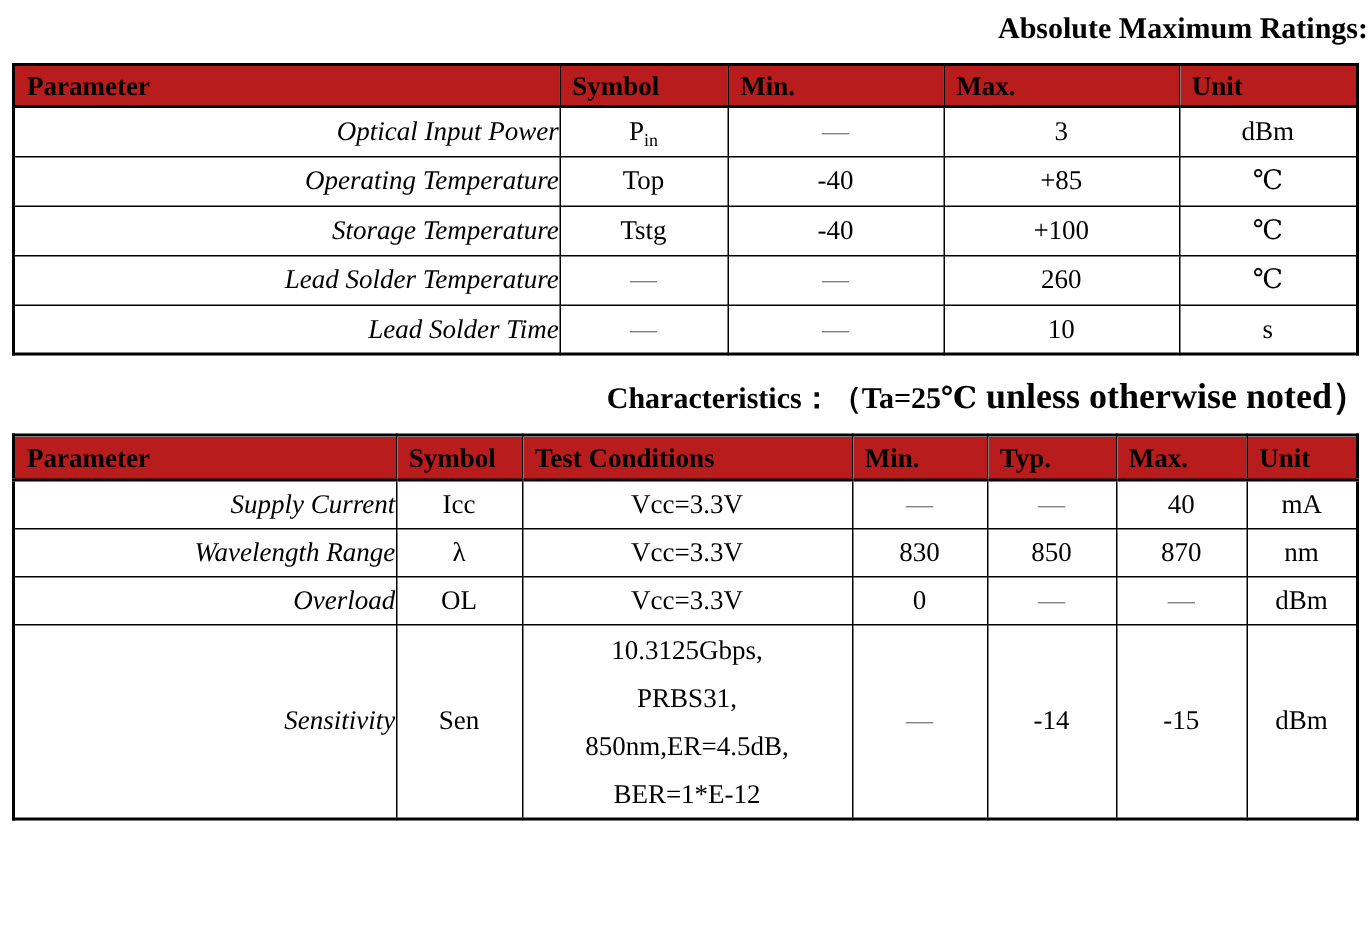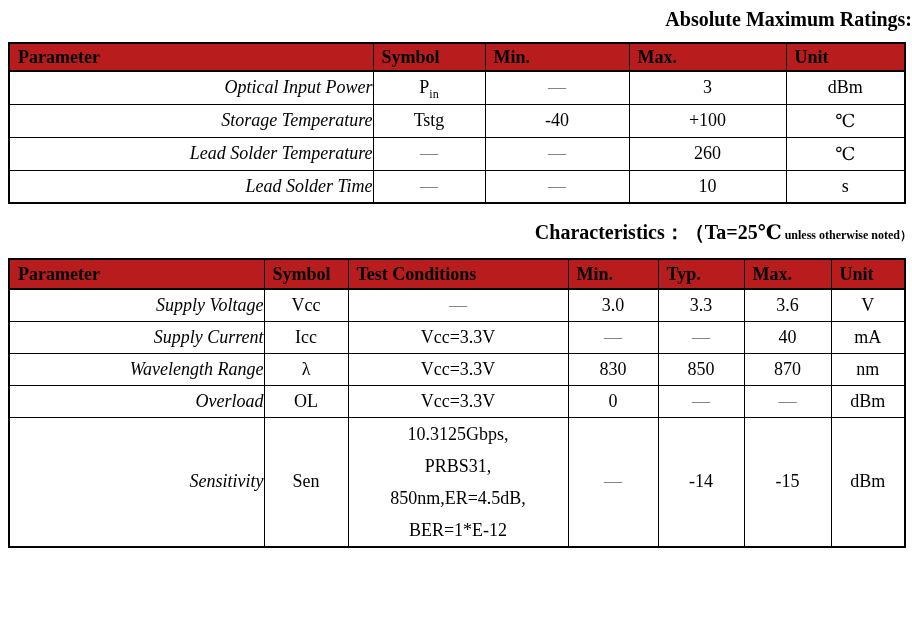--- a/index.html
+++ b/index.html
@@ -12,21 +12,21 @@
     overflow: hidden;
   }
   .section-title {
     font-weight: bold;
     font-size: 20px;
     margin: 0;
     padding: 7px 0 0 22px;
     line-height: 24px;
     text-align: right;
   }
-  .section-title .title-suffix { font-size: 12px; }
+  .section-title .title-suffix { font-size: 24px; }
   .doc-table {
     border-collapse: collapse;
     table-layout: fixed;
     width: 896px;
     margin-left: 8px;
     border: 2px solid #000;
   }
   .doc-table th, .doc-table td {
     border: 1px solid #000;
     font-size: 18px;
@@ -76,20 +76,27 @@
   </thead>
   <tbody>
     <tr>
       <td class="param">Optical Input Power</td>
       <td><span>P</span><sub>in</sub></td>
       <td class="dash">—</td>
       <td>3</td>
       <td>dBm</td>
     </tr>
     <tr>
+      <td class="param">Operating Temperature</td>
+      <td><span>Top</span><sub></sub></td>
+      <td>-40</td>
+      <td>+85</td>
+      <td>℃</td>
+    </tr>
+    <tr>
       <td class="param">Storage Temperature</td>
       <td><span>Tstg</span><sub></sub></td>
       <td>-40</td>
       <td>+100</td>
       <td>℃</td>
     </tr>
     <tr>
       <td class="param">Lead Solder Temperature</td>
       <td><span class="dash">—</span><sub></sub></td>
       <td class="dash">—</td>
@@ -124,29 +131,20 @@
       <th>Symbol</th>
       <th>Test Conditions</th>
       <th>Min.</th>
       <th>Typ.</th>
       <th>Max.</th>
       <th>Unit</th>
     </tr>
   </thead>
   <tbody>
     <tr>
-      <td class="param">Supply Voltage</td>
-      <td><span>Vcc</span><sub></sub></td>
-      <td class="dash">—</td>
-      <td>3.0</td>
-      <td>3.3</td>
-      <td>3.6</td>
-      <td>V</td>
-    </tr>
-    <tr>
       <td class="param">Supply Current</td>
       <td><span>Icc</span><sub></sub></td>
       <td>Vcc=3.3V</td>
       <td class="dash">—</td>
       <td class="dash">—</td>
       <td>40</td>
       <td>mA</td>
     </tr>
     <tr>
       <td class="param">Wavelength Range</td>

